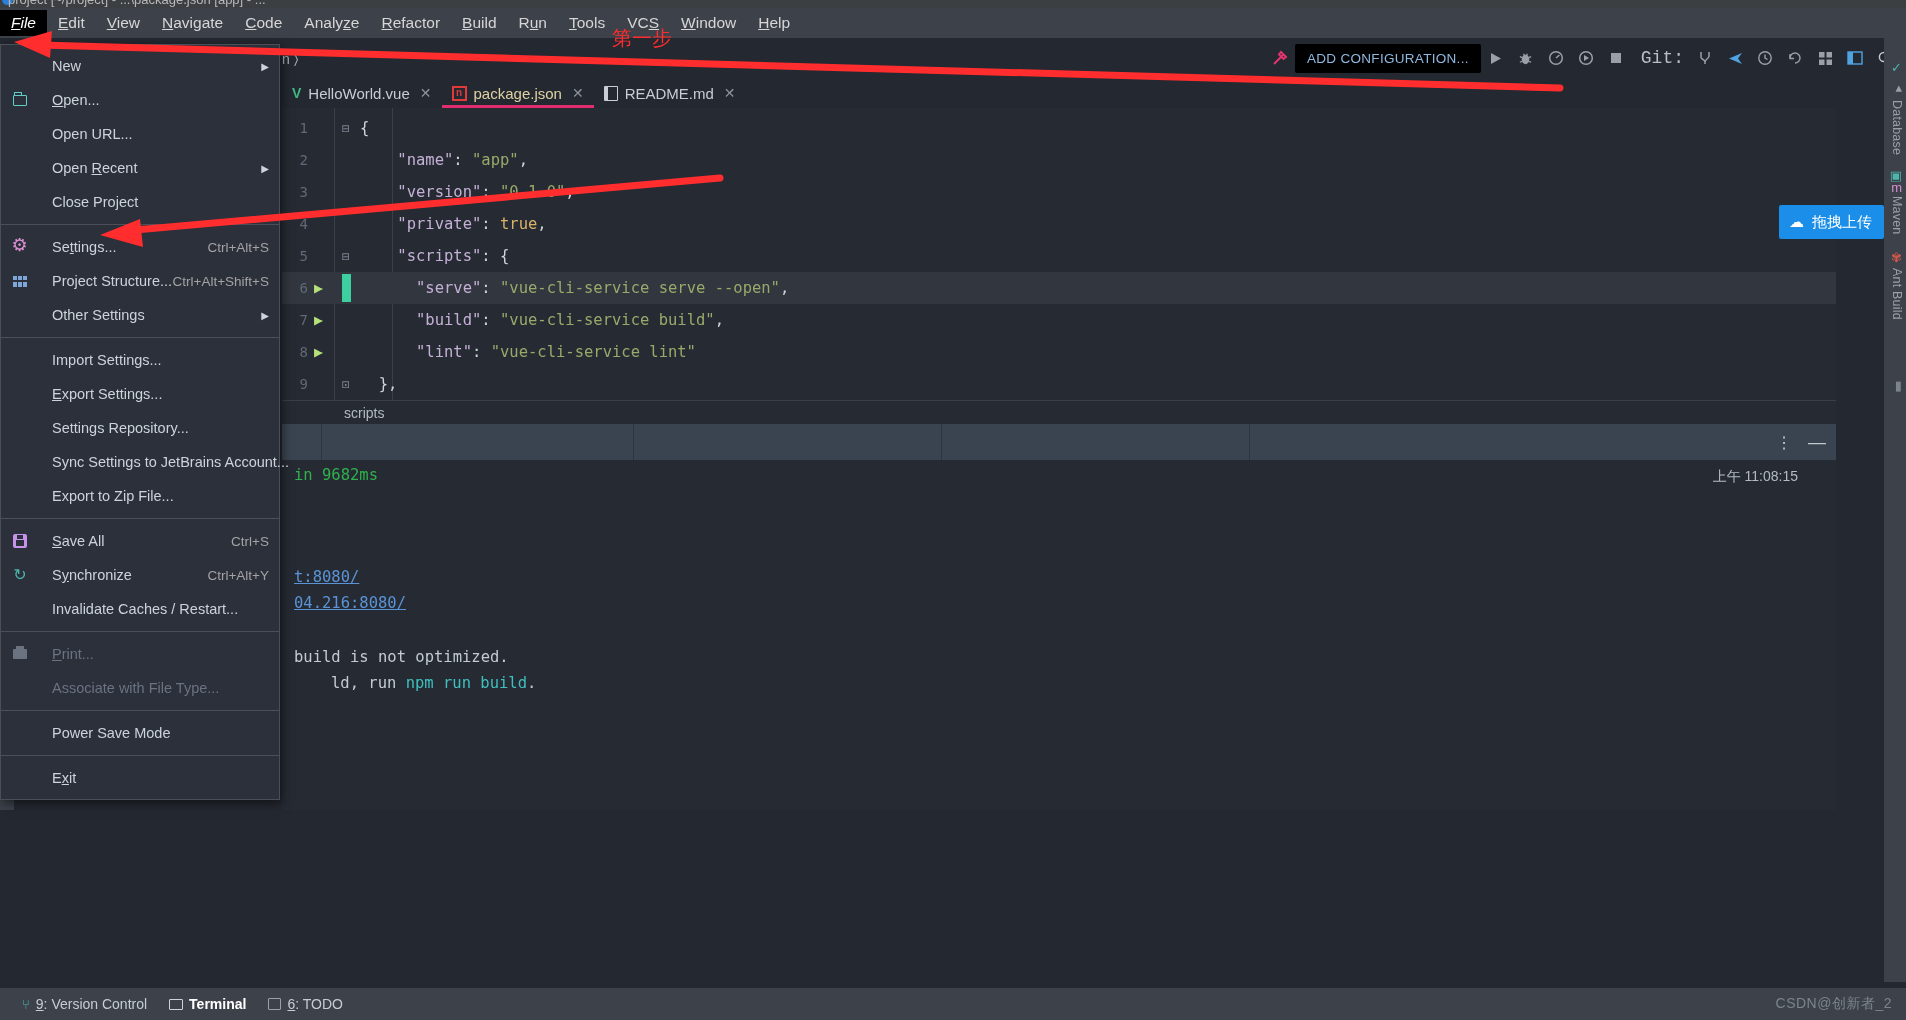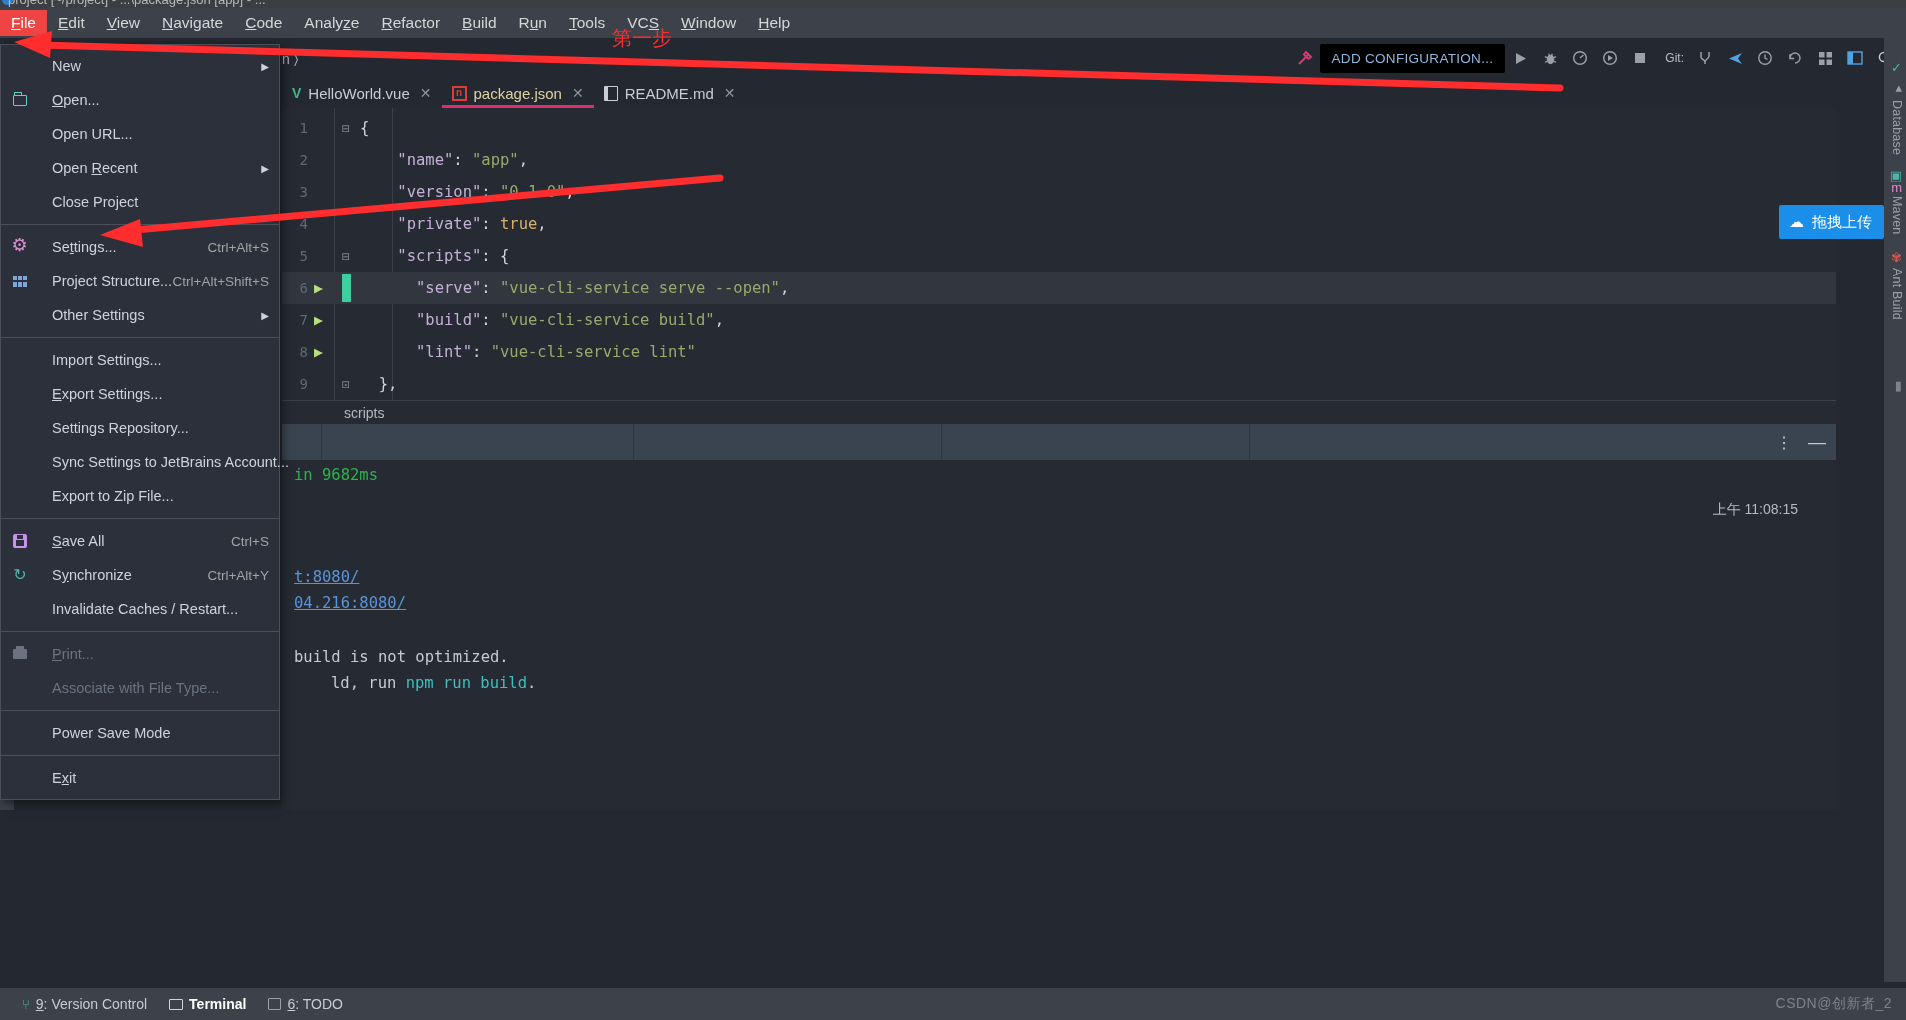--- a/index.html
+++ b/index.html
@@ -29,21 +29,21 @@
   }
 
   
   .menubar {
     position:absolute; left:0; top:8px; width:1906px; height:30px;
     background:#3c414a; display:flex; align-items:center; padding-left:0px;
   }
   .menubar .mi {
     font-size:15.5px; color:#d6d6d6; padding:4px 11px; line-height:18px; white-space:nowrap;
   }
-  .menubar .mi.active { background:#ef4444; color:#ffffff; }
+  .menubar .mi.active { background:#000000; color:#ffffff;font-style:italic; }
   .menubar .mi u { text-decoration:underline; }
 
   
   .annot {
     position:absolute; color:#ff2d2d; font-size:20px; white-space:nowrap; font-weight:400;
   }
 
   
   .menu {
     position:absolute; left:0; top:44px; width:280px;
@@ -93,21 +93,21 @@
   
   .toolbar-right {
     position:absolute; right:0; top:38px; height:40px; display:flex; align-items:center; gap:0px;
     padding-right:6px;
   }
   .tb-btn { width:30px;height:30px;display:flex;align-items:center;justify-content:center;color:#9aa0a6;font-size:15px;}
   .addconf {
     background:#000000; color:#8fb8e0; font-size:13.5px; padding:7px 12px; border-radius:2px;
     letter-spacing:.3px; white-space:nowrap;
   }
-  .git-label { color:#b9bec6; font-size:12px; margin:0 6px 0 10px; }
+  .git-label { color:#b9bec6; font-size:18px; margin:0 6px 0 10px;font-family:Liberation Mono, monospace; }
 
   
   .tabs {
     position:absolute; left:282px; top:78px; height:30px; display:flex; align-items:flex-end;
   }
   .tab {
     display:flex; align-items:center; gap:7px; padding:4px 10px 5px 10px; font-size:15px;
     color:#c8cdd4; white-space:nowrap; position:relative; height:29px;
   }
   .tab.active { color:#ded2a4; }
@@ -159,21 +159,20 @@
     padding-top:6px;
   }
   .tline { position:absolute; left:12px; white-space:pre; }
   .t-green { color:#2fb14c; }
   .t-link { color:#5a93d6; text-decoration:underline; }
   .t-white { color:#c3cad3; }
   .t-cyan { color:#3fbfbf; }
   .timestamp {
     position:absolute; right:38px; top:8px; color:#b3bac3; font-size:14px;
     font-family:"Liberation Sans", sans-serif;
-    margin-top:33px;
   }
 
   
   .rstrip { position:absolute; right:0; top:38px; width:22px; height:944px; background:#3c414a; }
   .rstrip .vtab {
     position:absolute; right:2px; writing-mode:vertical-rl; font-size:12.5px; color:#bfc5cd;
     white-space:nowrap; letter-spacing:.2px;
   }
   .rstrip .vico { position:absolute; right:4px; font-size:13px; }
 

